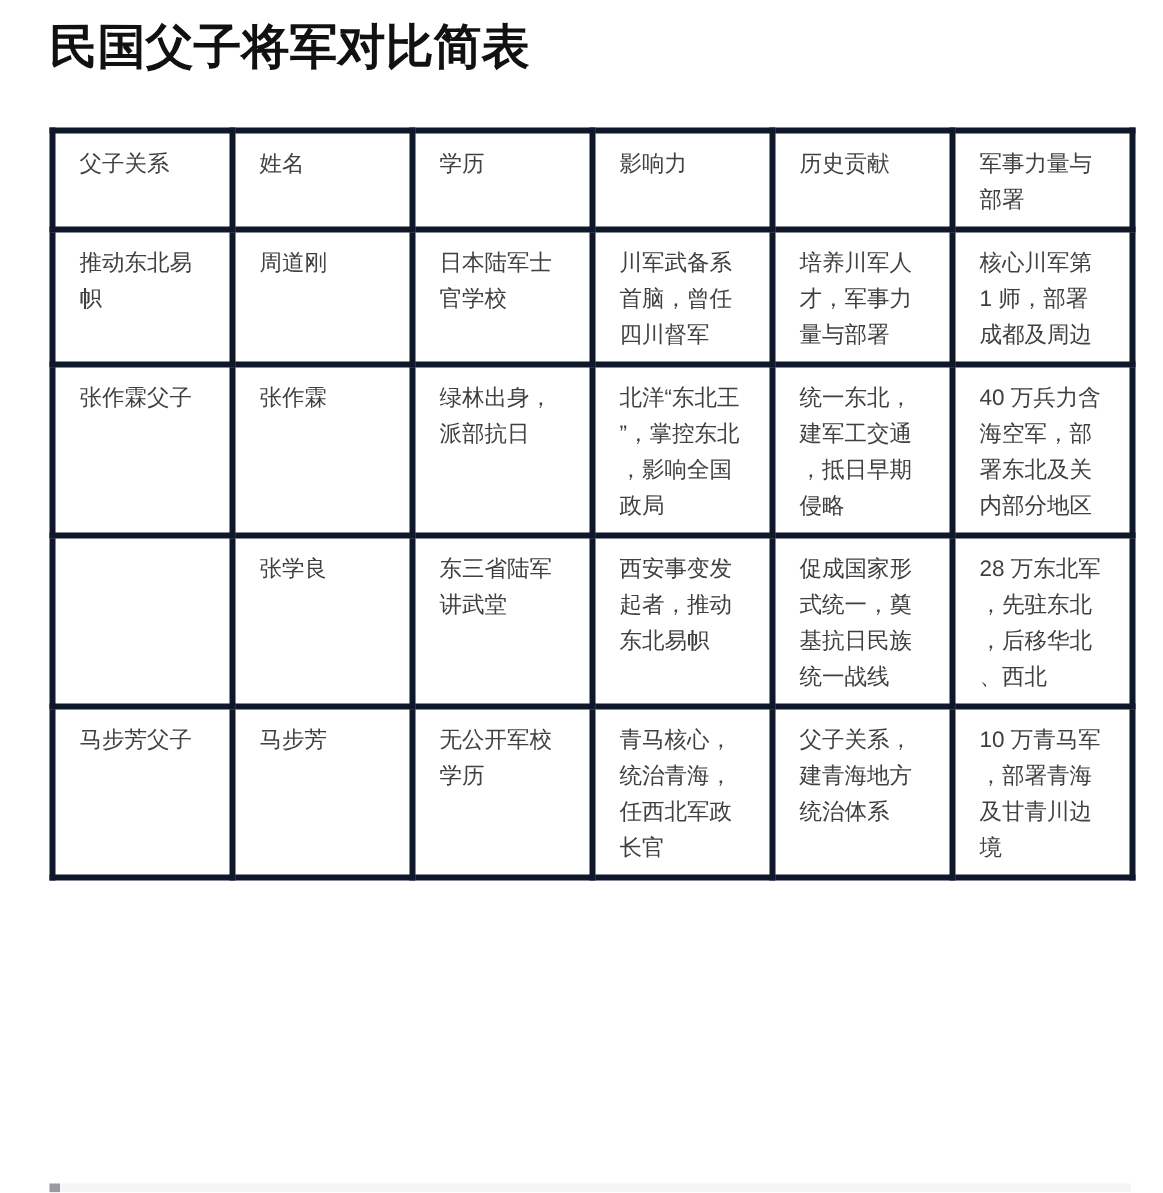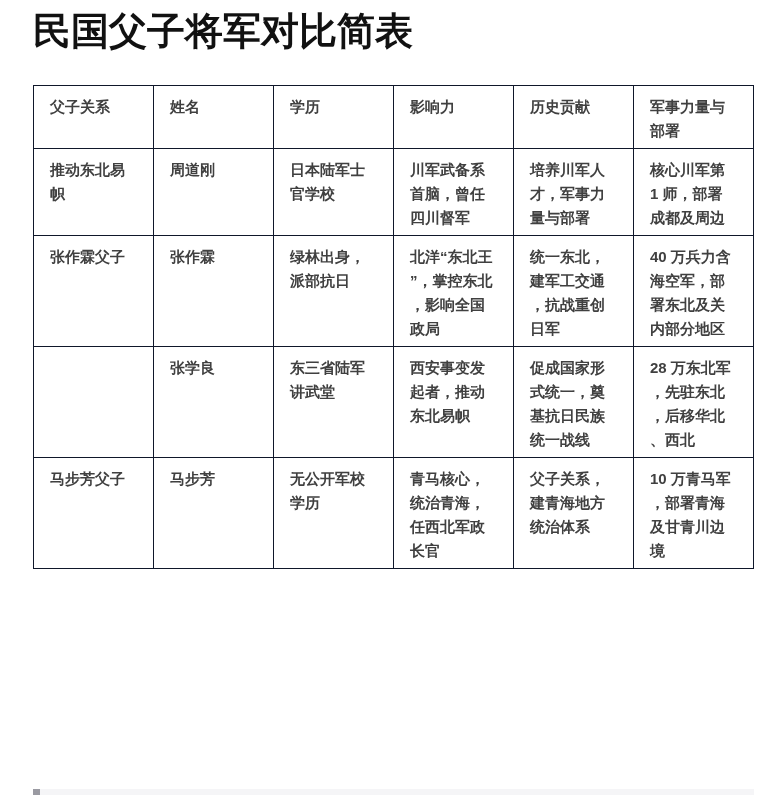--- a/index.html
+++ b/index.html
@@ -1,25 +1,25 @@
 <!DOCTYPE html>
 <html><head>
 <meta charset="utf-8">
 <style>
   html,body{margin:0;padding:0;background:#ffffff;}
   body{font-family:"Liberation Sans",sans-serif;}
   .page{position:relative;width:775px;height:795px;overflow:hidden;box-sizing:border-box;padding:12px 20px 0 33px;background:#ffffff;}
-  h1.page-title{font-size:38px;line-height:38px;font-weight:700;color:#111111;margin:0 0 35px 0;}
+  h1.page-title{font-size:32px;line-height:38px;font-weight:700;color:#111111;margin:0 0 35px 0;}
   table.cmp{border-collapse:collapse;table-layout:fixed;width:721px;}
   table.cmp col{width:120px;}
   table.cmp th, table.cmp td{
-    border:1px solid #0f172a;
+    border:4px solid #0f172a;
     vertical-align:top;
     text-align:left;
-    font-weight:700;
+    font-weight:400;
     font-size:15px;
     line-height:24px;
     color:#404040;
     padding:9px 16px 5px 16px;
     line-break:anywhere;
     overflow-wrap:break-word;
     word-break:normal;
   }
   .hscrollbar{position:absolute;left:33px;top:789px;width:721px;height:6px;background:#f5f5f7;}
   .hscrollbar .thumb{position:absolute;left:0;top:0;width:7px;height:6px;background:#9a9aa2;}
@@ -56,21 +56,21 @@
           <td>日本陆军士官学校</td>
           <td>川军武备系首脑，曾任四川督军</td>
           <td>培养川军人才，军事力量与部署</td>
           <td>核心川军第 1 师，部署成都及周边</td>
         </tr>
         <tr>
           <td>张作霖父子</td>
           <td>张作霖</td>
           <td>绿林出身，派部抗日</td>
           <td>北洋“东北王”，掌控东北，影响全国政局</td>
-          <td>统一东北，建军工交通，抗战重创日军</td>
+          <td>统一东北，建军工交通，抵日早期侵略</td>
           <td>40 万兵力含海空军，部署东北及关内部分地区</td>
         </tr>
         <tr>
           <td></td>
           <td>张学良</td>
           <td>东三省陆军讲武堂</td>
           <td>西安事变发起者，推动东北易帜</td>
           <td>促成国家形式统一，奠基抗日民族统一战线</td>
           <td>28 万东北军，先驻东北，后移华北、西北</td>
         </tr>

